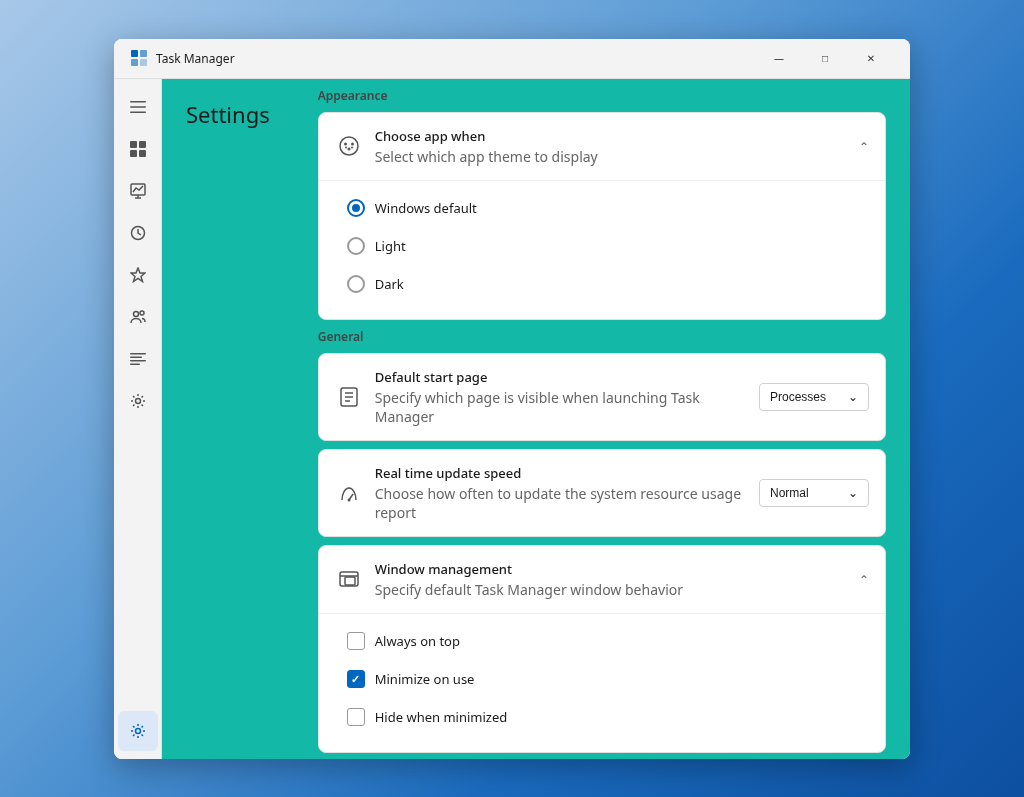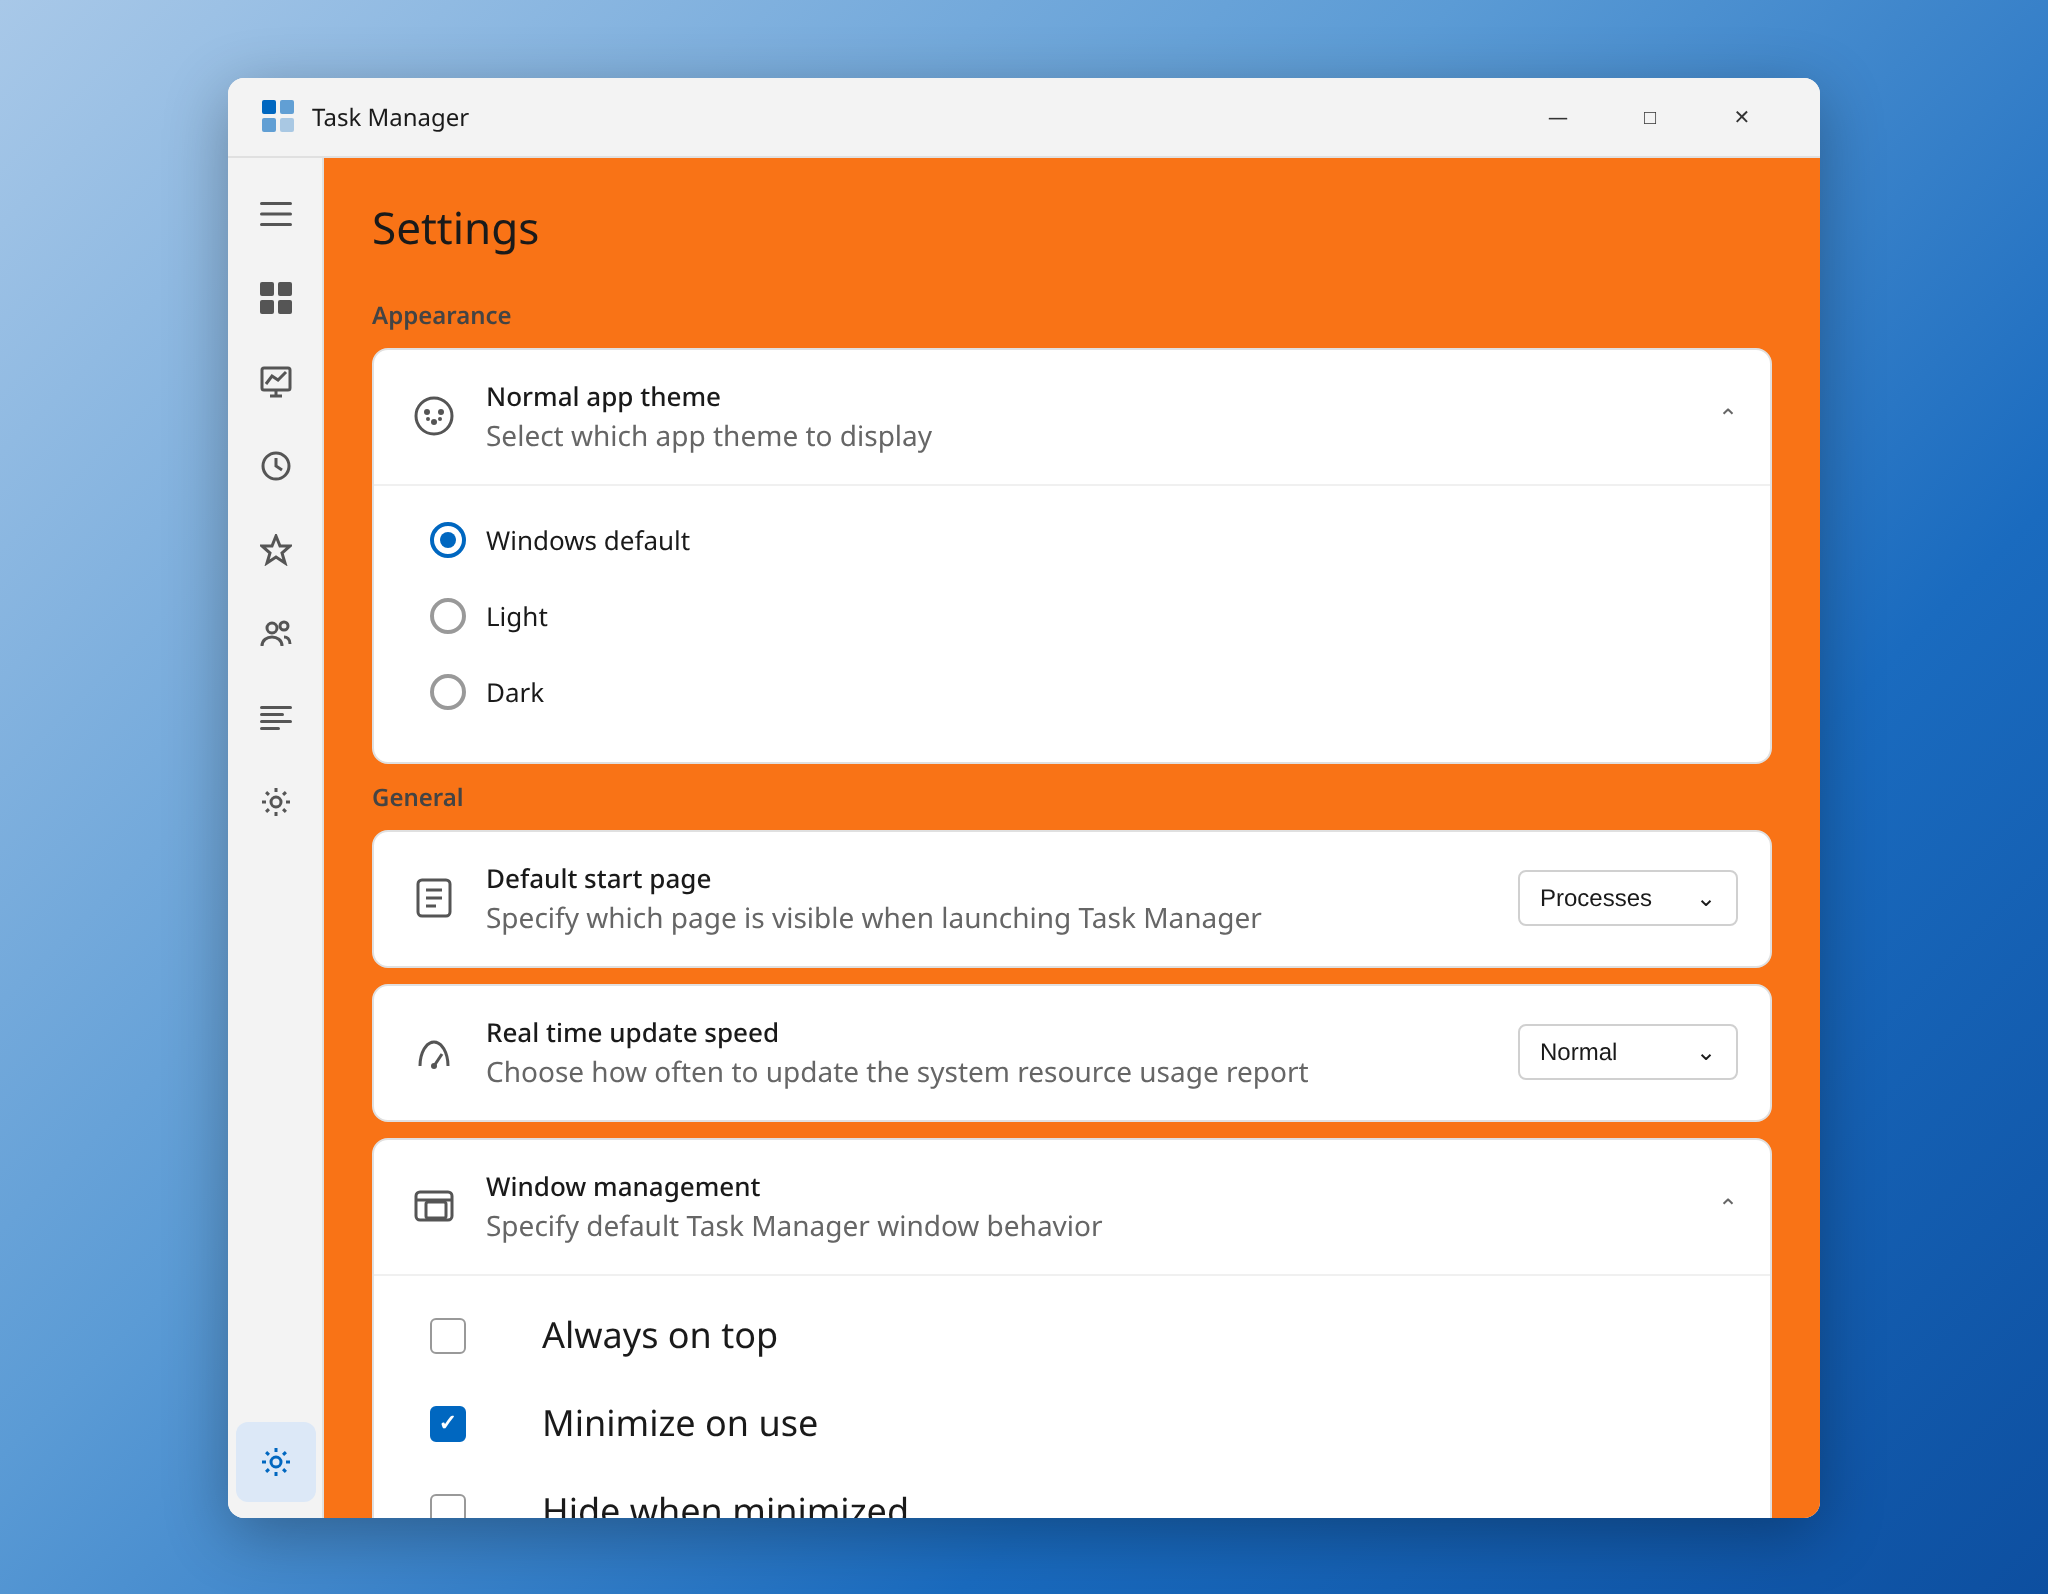--- a/index.html
+++ b/index.html
@@ -97,23 +97,23 @@
       justify-content: center;
       border-radius: 6px;
       cursor: pointer;
       color: #0067c0;
       background: #dce8f7;
     }
     
     .main-content {
       flex: 1;
       display: flex;
-      flex-direction: column;
+      flex-direction: row;
       overflow: hidden;
-      background: #f97316;
+      background: #14b8a6;
     }
     .page-header {
       padding: 20px 24px 12px;
       flex-shrink: 0;
     }
     .page-title {
       font-size: 22px;
       font-weight: 400;
       color: #1a1a1a;
     }
@@ -247,23 +247,22 @@
       background: #0067c0;
       border-color: #0067c0;
     }
     .checkbox-box.checked::after {
       content: '✓';
       color: white;
       font-size: 11px;
       font-weight: 700;
     }
     .checkbox-label {
-      font-size: 18px;
-      color: #1a1a1a;
-      margin-left: 28px;
+      font-size: 13px;
+      color: #1a1a1a;
     }
     
     .content-scroll::-webkit-scrollbar { width: 6px; }
     .content-scroll::-webkit-scrollbar-track { background: transparent; }
     .content-scroll::-webkit-scrollbar-thumb { background: #ccc; border-radius: 3px; }
     
     svg { display: block; }
   </style>
 </head>
 <body>
@@ -370,21 +369,21 @@
               <svg width="22" height="22" viewBox="0 0 22 22" fill="none" stroke="#555" stroke-width="1.5">
                 <circle cx="11" cy="11" r="9"></circle>
                 <circle cx="7.5" cy="9" r="1.5" fill="#555" stroke="none"></circle>
                 <circle cx="14.5" cy="9" r="1.5" fill="#555" stroke="none"></circle>
                 <circle cx="11" cy="14" r="1.5" fill="#555" stroke="none"></circle>
                 <circle cx="8" cy="12.5" r="1" fill="#555" stroke="none"></circle>
                 <circle cx="14" cy="12.5" r="1" fill="#555" stroke="none"></circle>
               </svg>
             </div>
             <div class="card-header-text">
-              <div class="card-header-title">Normal app theme</div>
+              <div class="card-header-title">Choose app when</div>
               <div class="card-header-subtitle">Select which app theme to display</div>
             </div>
             <div class="card-header-action">
               <span class="chevron-icon">⌃</span>
             </div>
           </div>
           <div class="card-content">
             <div class="radio-option">
               <div class="radio-circle checked"></div>
               <span class="radio-label">Windows default</span>

